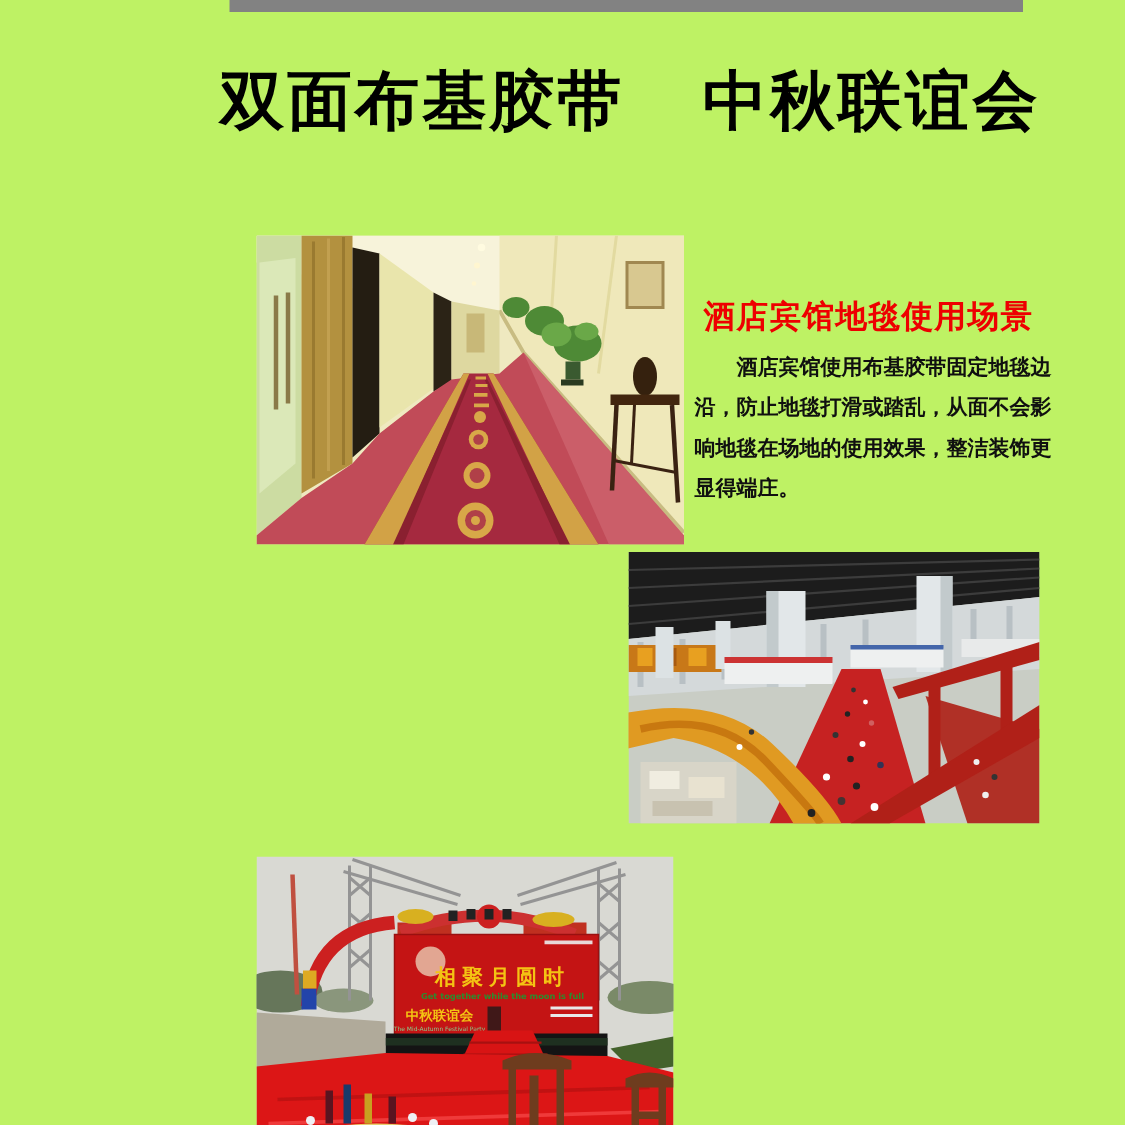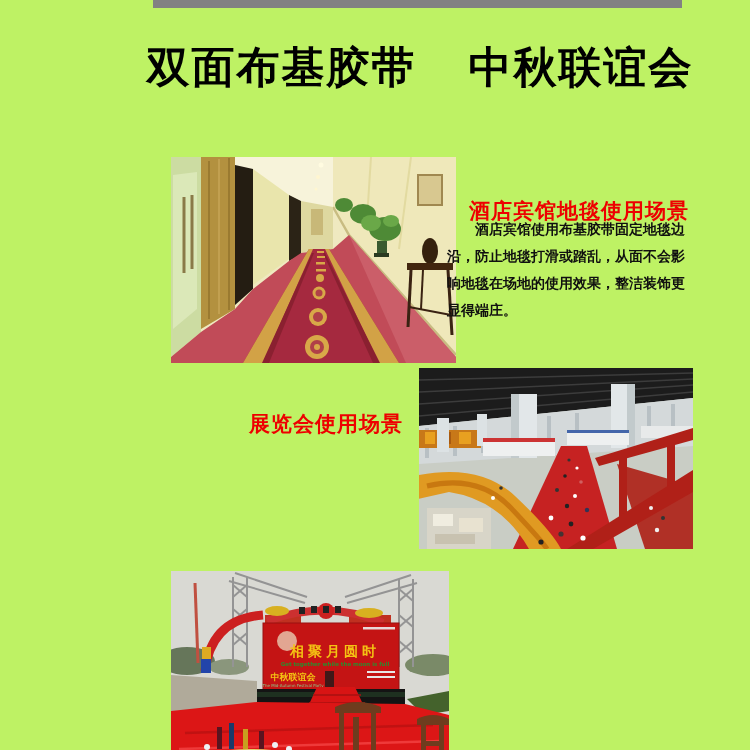--- a/index.html
+++ b/index.html
@@ -40,21 +40,21 @@
   .sec-heading {
     position: absolute; margin: 17px;
     font-family: "DejaVu Sans", "Liberation Sans", sans-serif;
     font-size: 21px; font-weight: bold; color: #ee0000;
     letter-spacing: 1px; white-space: nowrap;
   }
   .h1pos { left: 452px; top: 180px; }
   .h2pos { left: 232px; top: 393px; }
   .h3pos { left: 452px; top: 596px; }
   .sec-body {
-    position: absolute; margin: 0;
+    position: absolute; margin: 16px;
     font-family: "DejaVu Serif", "Liberation Serif", serif;
     font-size: 14px; font-weight: bold; color: #101010;
     line-height: 27px; text-align: justify; text-indent: 2em;
   }
   .b1pos { left: 447px; top: 216px; width: 238px; }
   .b2pos { left: 146px; top: 436px; width: 258px; }
   .b3pos { left: 447px; top: 628px; width: 238px; }
 </style>
 </head>
 <body>
@@ -143,21 +143,20 @@
         <line x1="277" y1="113" x2="281" y2="178" stroke="#3a2212" stroke-width="3"></line>
         <line x1="252" y1="113" x2="250" y2="152" stroke="#3a2212" stroke-width="2"></line>
         <line x1="238" y1="150" x2="280" y2="158" stroke="#3a2212" stroke-width="2"></line>
       </g>
     </svg>
   </figure>
 
   <h2 class="sec-heading h1pos">酒店宾馆地毯使用场景</h2>
   <p class="sec-body b1pos">酒店宾馆使用布基胶带固定地毯边沿，防止地毯打滑或踏乱，从面不会影响地毯在场地的使用效果，整洁装饰更显得端庄。</p>
 
-  <h2 class="sec-heading h2pos">展览会使用场景</h2>
 
   <figure class="photo photo2">
     <svg viewBox="0 0 274 181" width="274" height="181" preserveAspectRatio="none">
       <rect width="274" height="181" fill="#c9cdc5"></rect>
 
       <polygon points="0,0 274,0 274,30 0,58" fill="#1c1c1c"></polygon>
       <line x1="0" y1="12" x2="274" y2="5" stroke="#3c3c3c" stroke-width="1.5"></line>
       <line x1="0" y1="24" x2="274" y2="11" stroke="#3c3c3c" stroke-width="1.5"></line>
       <line x1="0" y1="36" x2="274" y2="17" stroke="#3c3c3c" stroke-width="1.5"></line>
       <line x1="0" y1="48" x2="274" y2="24" stroke="#3c3c3c" stroke-width="1.5"></line>

